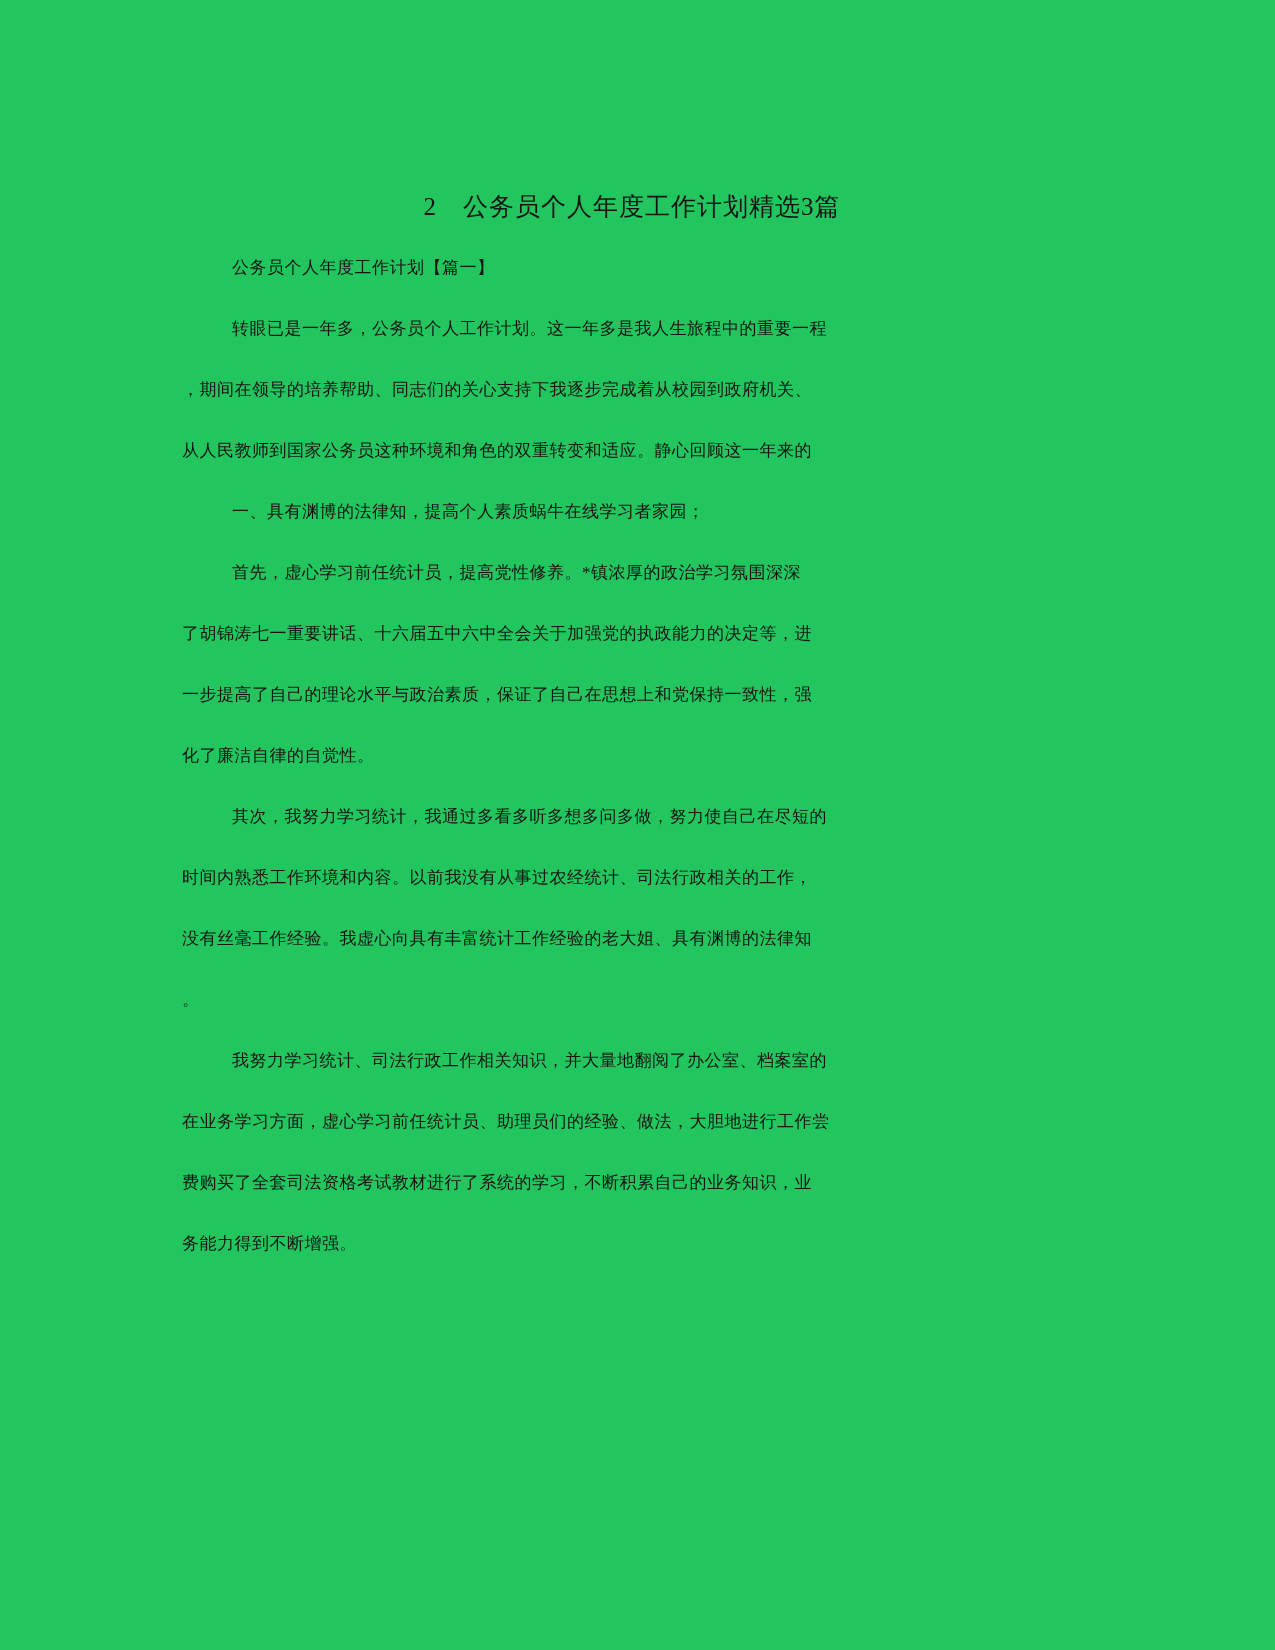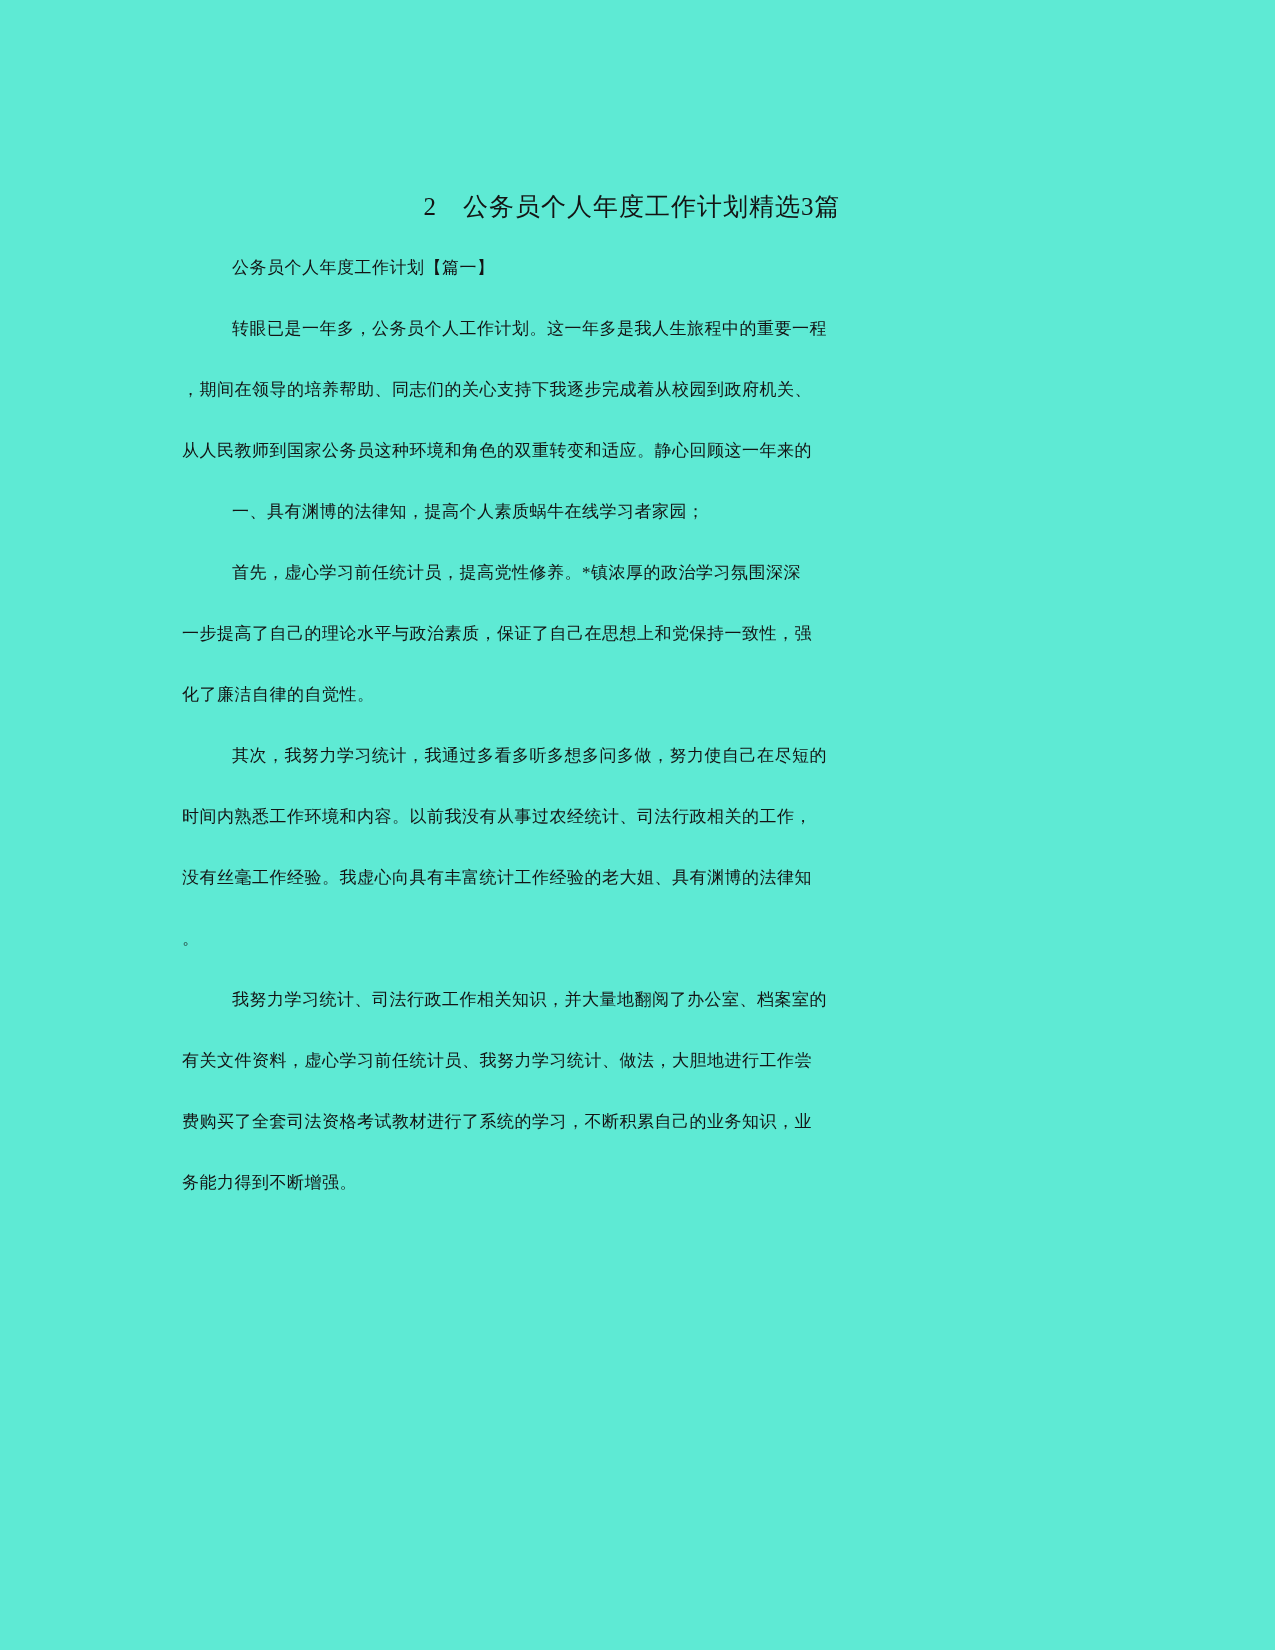--- a/index.html
+++ b/index.html
@@ -4,21 +4,21 @@
 <style>
   html, body {
     margin: 0;
     padding: 0;
     background: #ffffff;
   }
   .page {
     position: relative;
     width: 1275px;
     height: 1650px;
-    background: #5eead4;
+    background: #22c55e;
     overflow: hidden;
     font-family: "Liberation Serif", "DejaVu Serif", serif;
     color: #141414;
   }
   .doc {
     padding: 176px 0 0 182px;
   }
   .doc-title {
     width: 900px;
     font-size: 25px;
@@ -54,30 +54,31 @@
         <div class="para">
           <div class="line indent">转眼已是一年多，公务员个人工作计划。这一年多是我人生旅程中的重要一程</div>
           <div class="line">，期间在领导的培养帮助、同志们的关心支持下我逐步完成着从校园到政府机关、</div>
           <div class="line">从人民教师到国家公务员这种环境和角色的双重转变和适应。静心回顾这一年来的</div>
         </div>
         <div class="para">
           <div class="line indent">一、具有渊博的法律知，提高个人素质蜗牛在线学习者家园；</div>
         </div>
         <div class="para">
           <div class="line indent">首先，虚心学习前任统计员，提高党性修养。*镇浓厚的政治学习氛围深深</div>
+          <div class="line">了胡锦涛七一重要讲话、十六届五中六中全会关于加强党的执政能力的决定等，进</div>
           <div class="line">一步提高了自己的理论水平与政治素质，保证了自己在思想上和党保持一致性，强</div>
           <div class="line">化了廉洁自律的自觉性。</div>
         </div>
         <div class="para">
           <div class="line indent">其次，我努力学习统计，我通过多看多听多想多问多做，努力使自己在尽短的</div>
           <div class="line">时间内熟悉工作环境和内容。以前我没有从事过农经统计、司法行政相关的工作，</div>
           <div class="line">没有丝毫工作经验。我虚心向具有丰富统计工作经验的老大姐、具有渊博的法律知</div>
           <div class="line">。</div>
         </div>
         <div class="para">
           <div class="line indent">我努力学习统计、司法行政工作相关知识，并大量地翻阅了办公室、档案室的</div>
-          <div class="line">有关文件资料，虚心学习前任统计员、我努力学习统计、做法，大胆地进行工作尝</div>
+          <div class="line">在业务学习方面，虚心学习前任统计员、助理员们的经验、做法，大胆地进行工作尝</div>
           <div class="line">费购买了全套司法资格考试教材进行了系统的学习，不断积累自己的业务知识，业</div>
           <div class="line">务能力得到不断增强。</div>
         </div>
       </div>
   </div>
 </div>
 
 </body></html>

